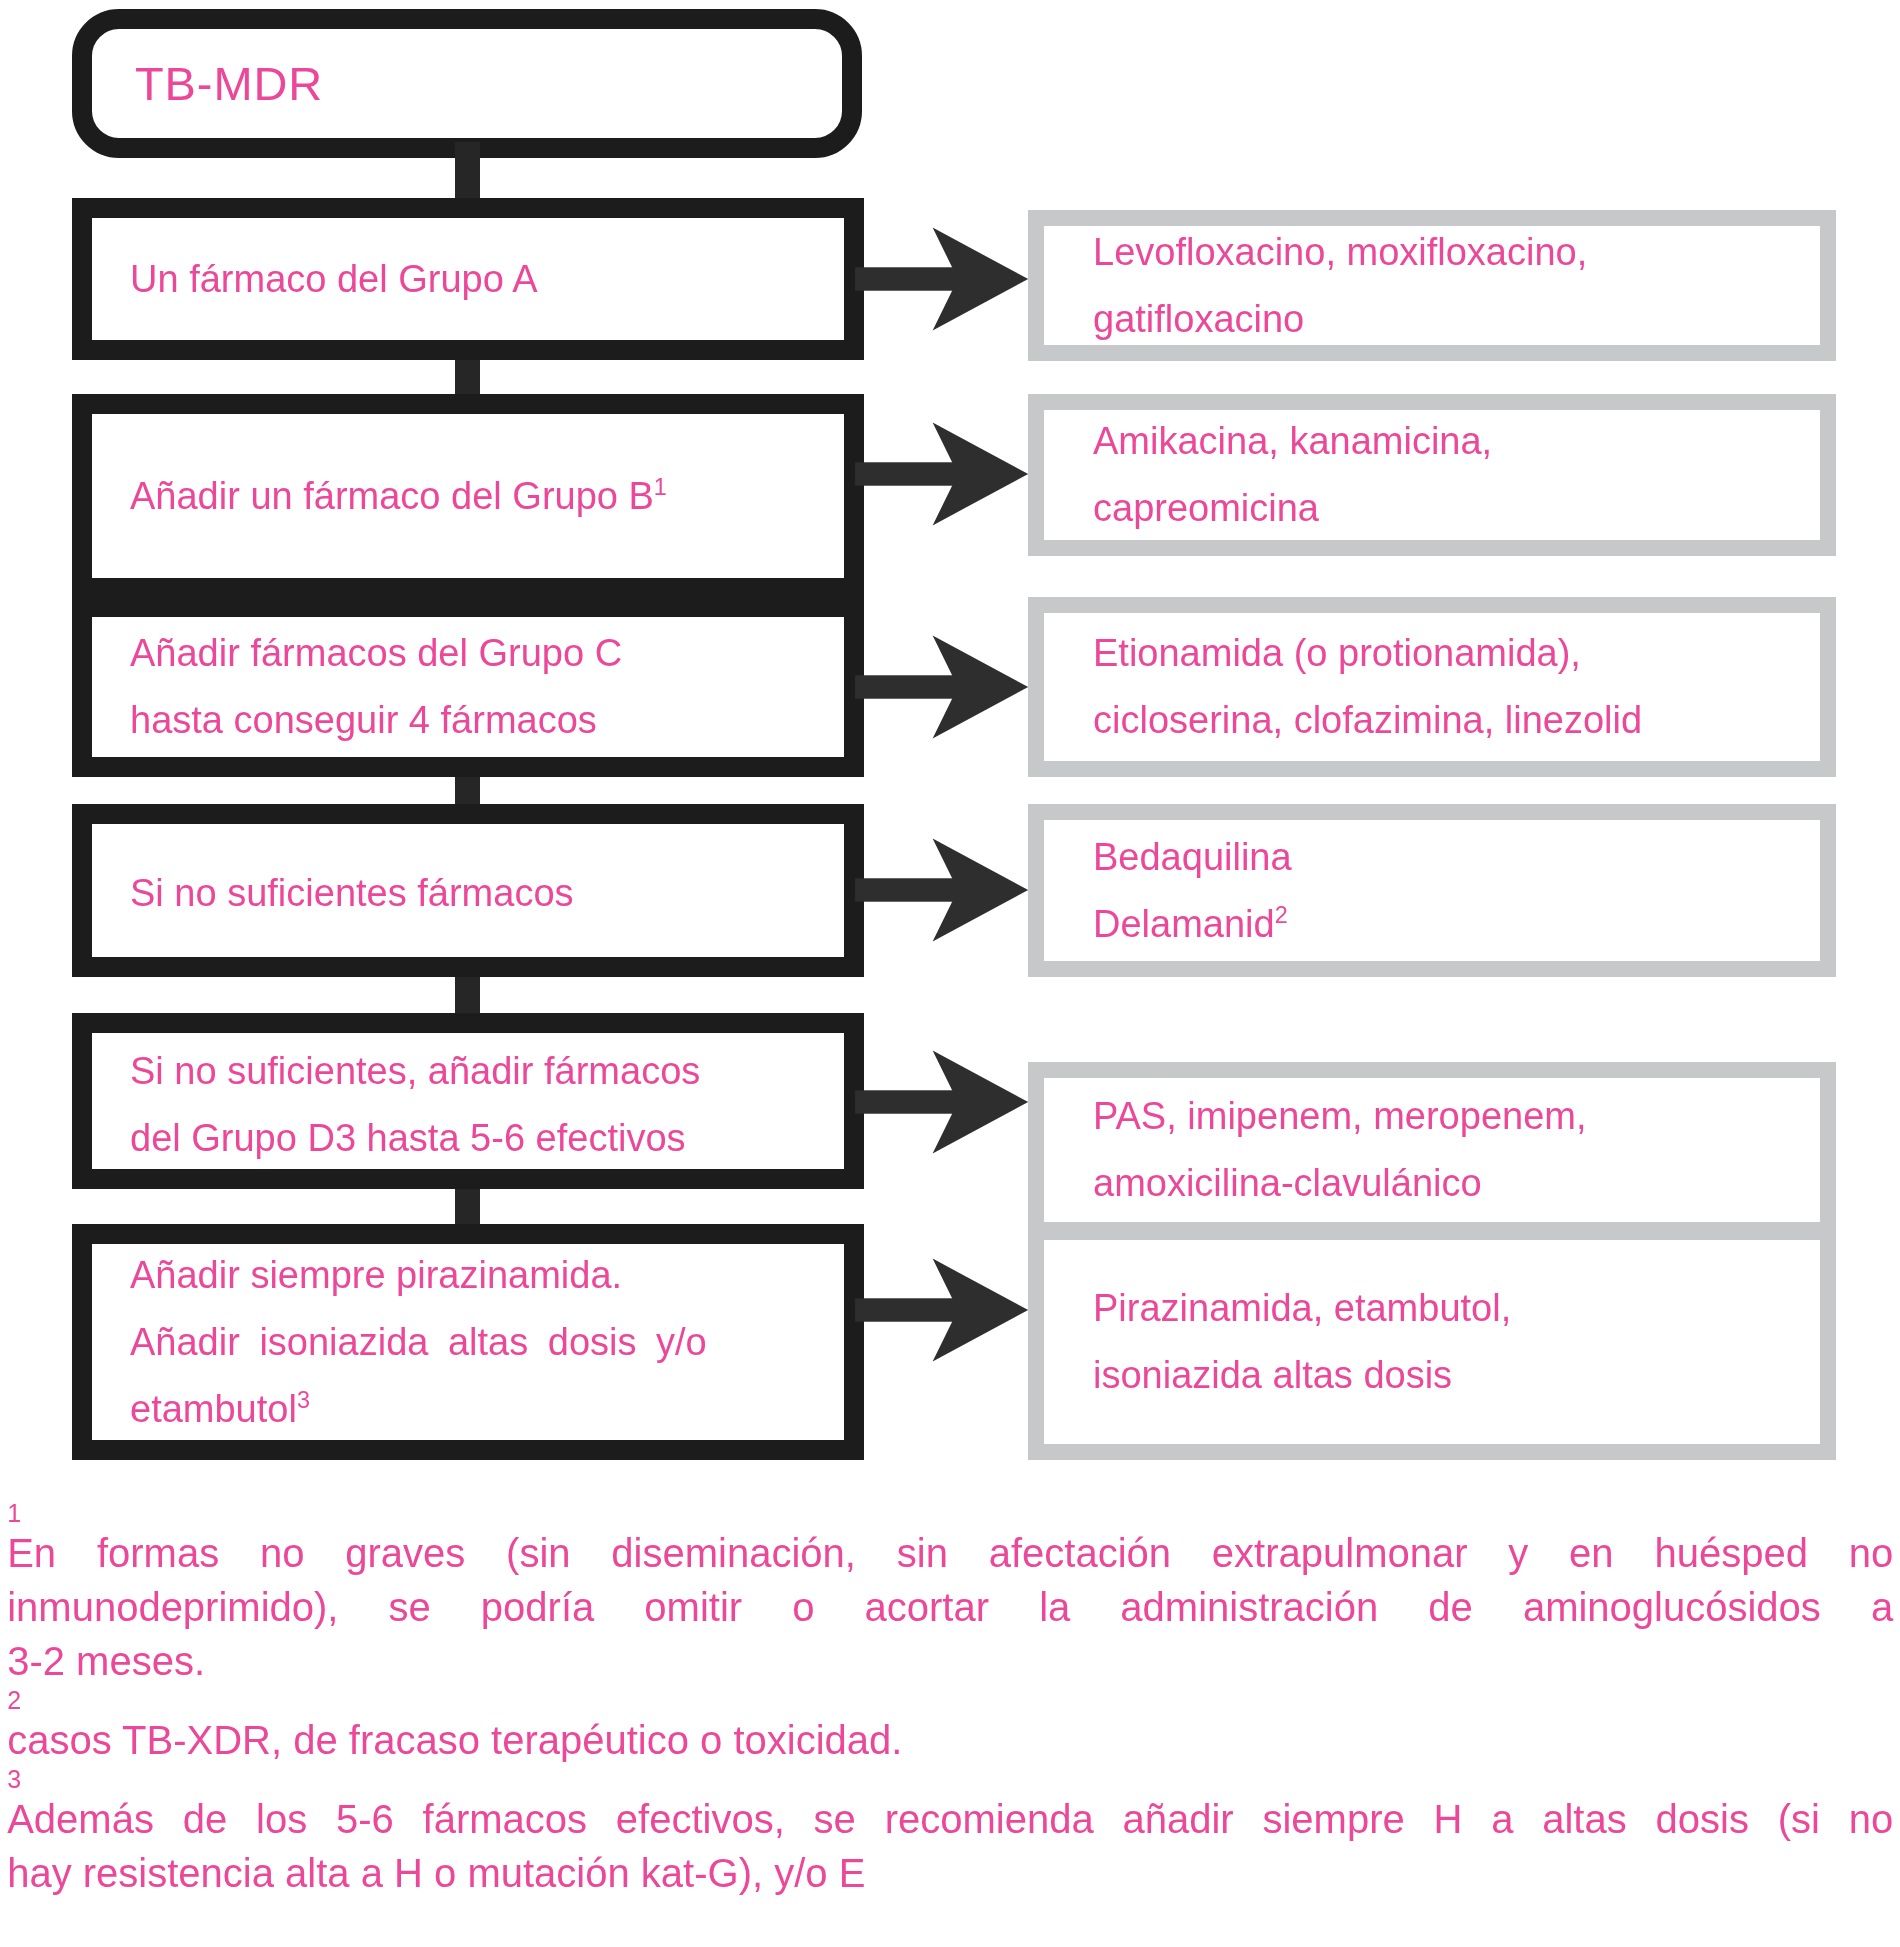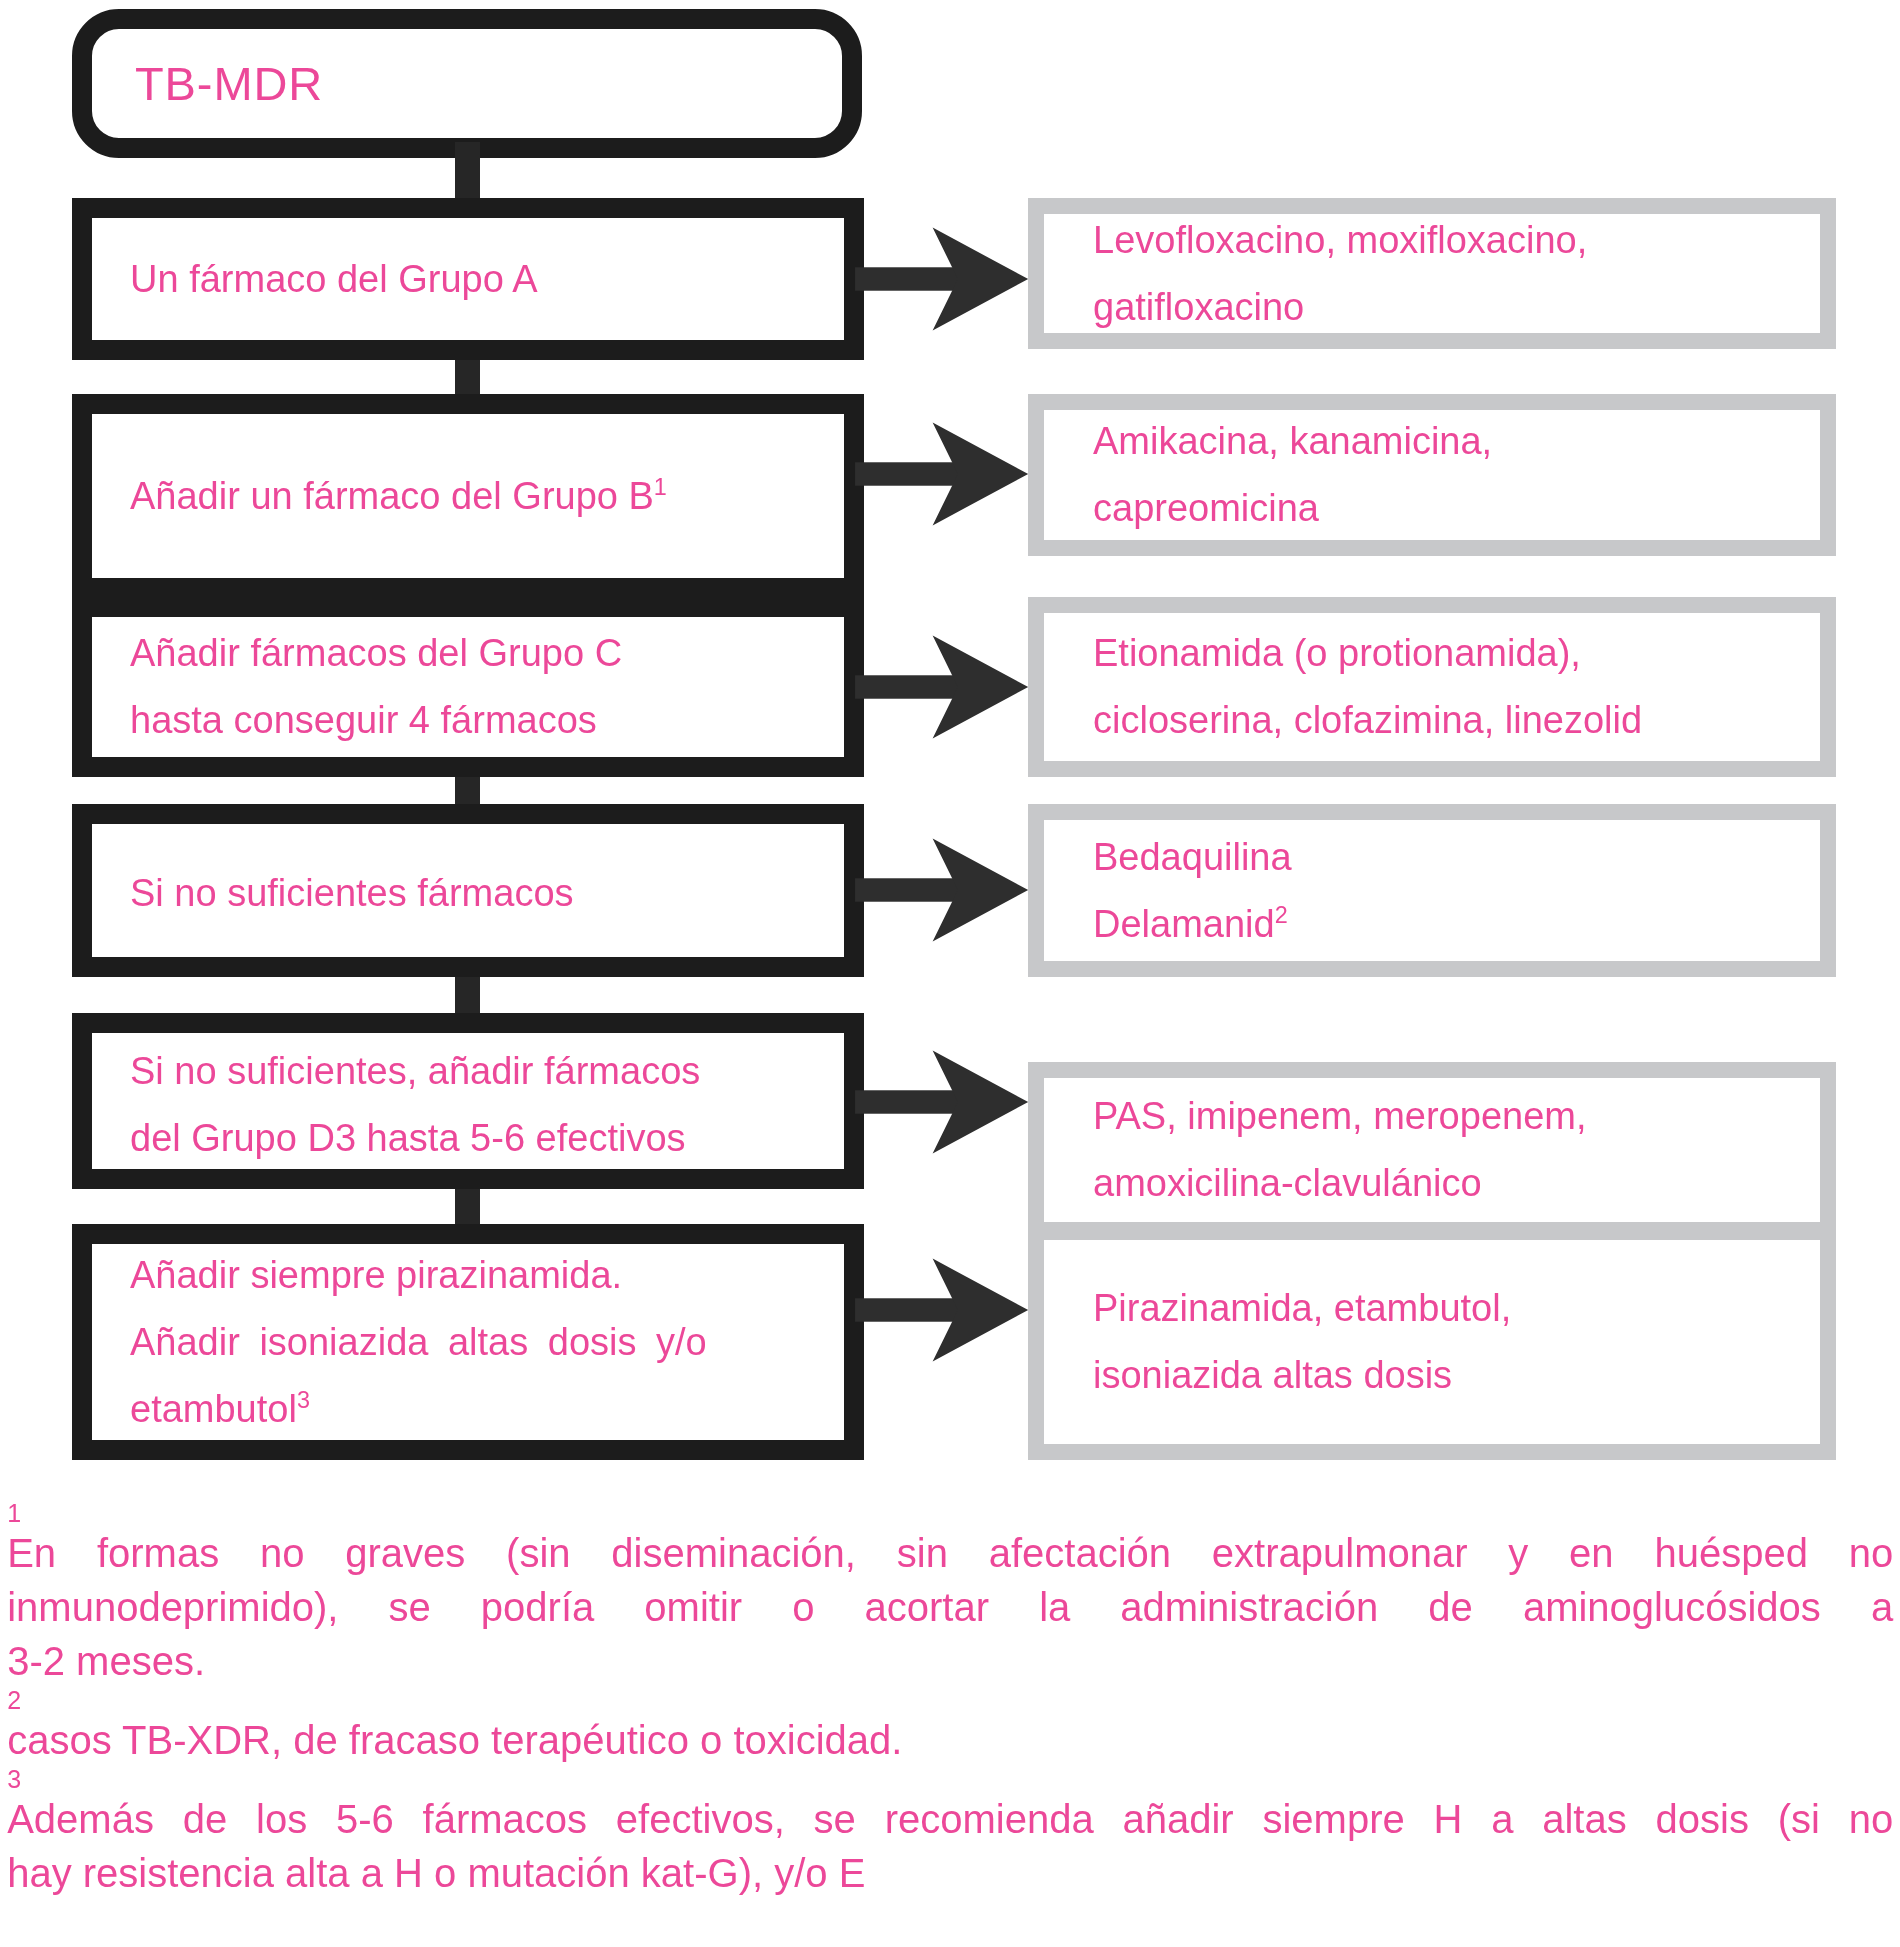--- a/index.html
+++ b/index.html
@@ -57,21 +57,21 @@
   <div class="vconn" style="top:968px;height:52px;"></div>
   <div class="vconn" style="top:1182px;height:50px;"></div>
 
   <div class="lbox" style="top:198px;height:162px;">
     <div class="line">Un fármaco del Grupo A</div>
   </div>
   <svg class="arrow" style="top:224px;" viewBox="0 0 195 122">
     <rect x="0" y="48" width="120" height="26" fill="#2e2e2e"></rect>
     <polygon points="86,4 192,61 86,118 114,61" fill="#2e2e2e"></polygon>
   </svg>
-  <div class="rbox" style="top:198px;height:151px;">
+  <div class="rbox" style="top:210px;height:151px;">
     <div class="line">Levofloxacino, moxifloxacino,</div>
     <div class="line">gatifloxacino</div>
   </div>
 
   <div class="lbox" style="top:394px;height:204px;">
     <div class="line">
       <span>Añadir un fármaco del Grupo B</span><sup class="fx">1</sup>
     </div>
   </div>
   <svg class="arrow" style="top:419px;" viewBox="0 0 195 122">

